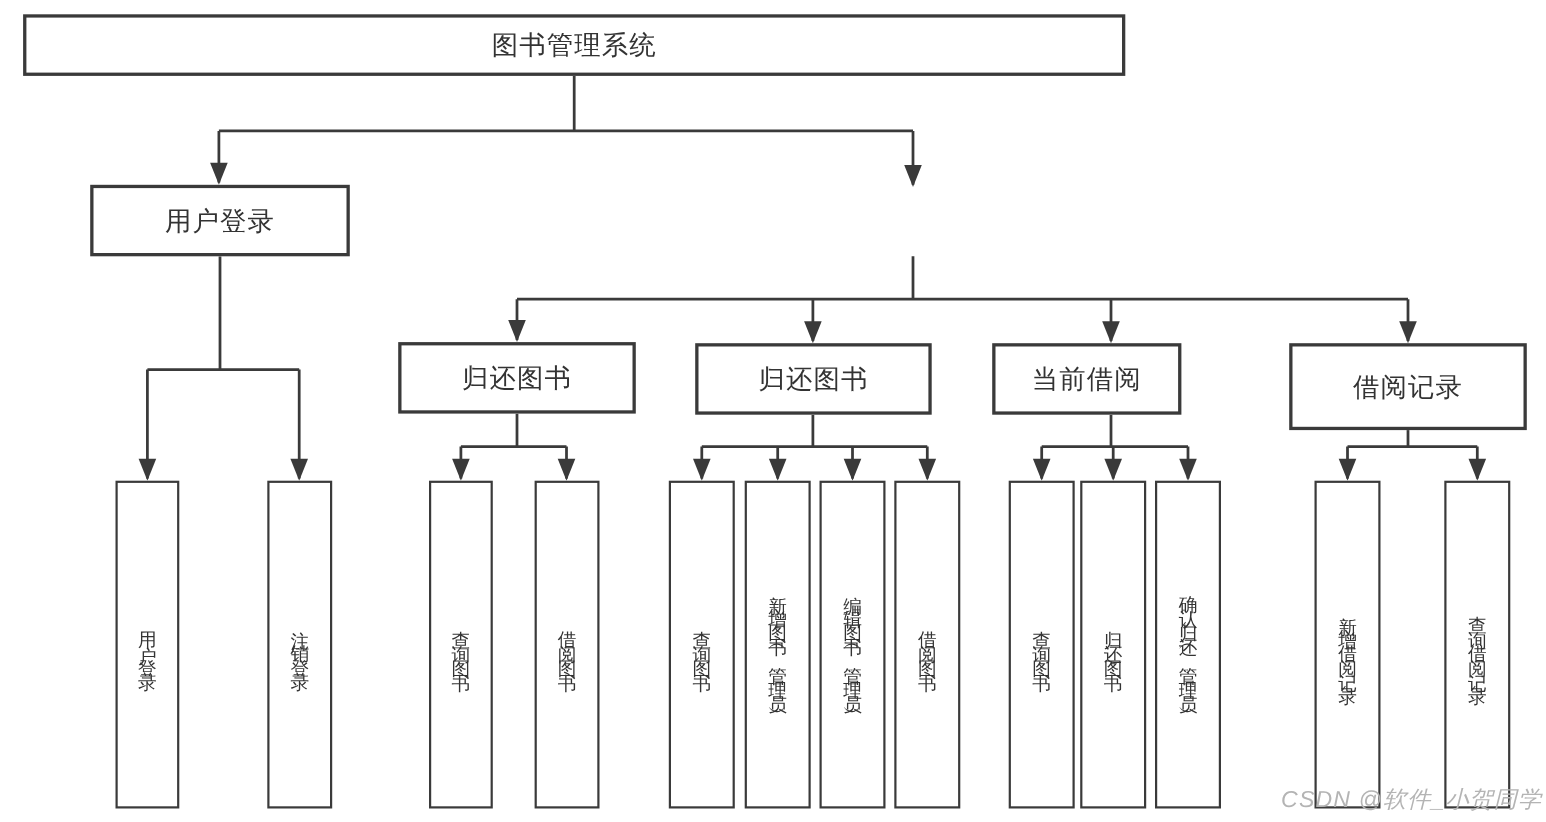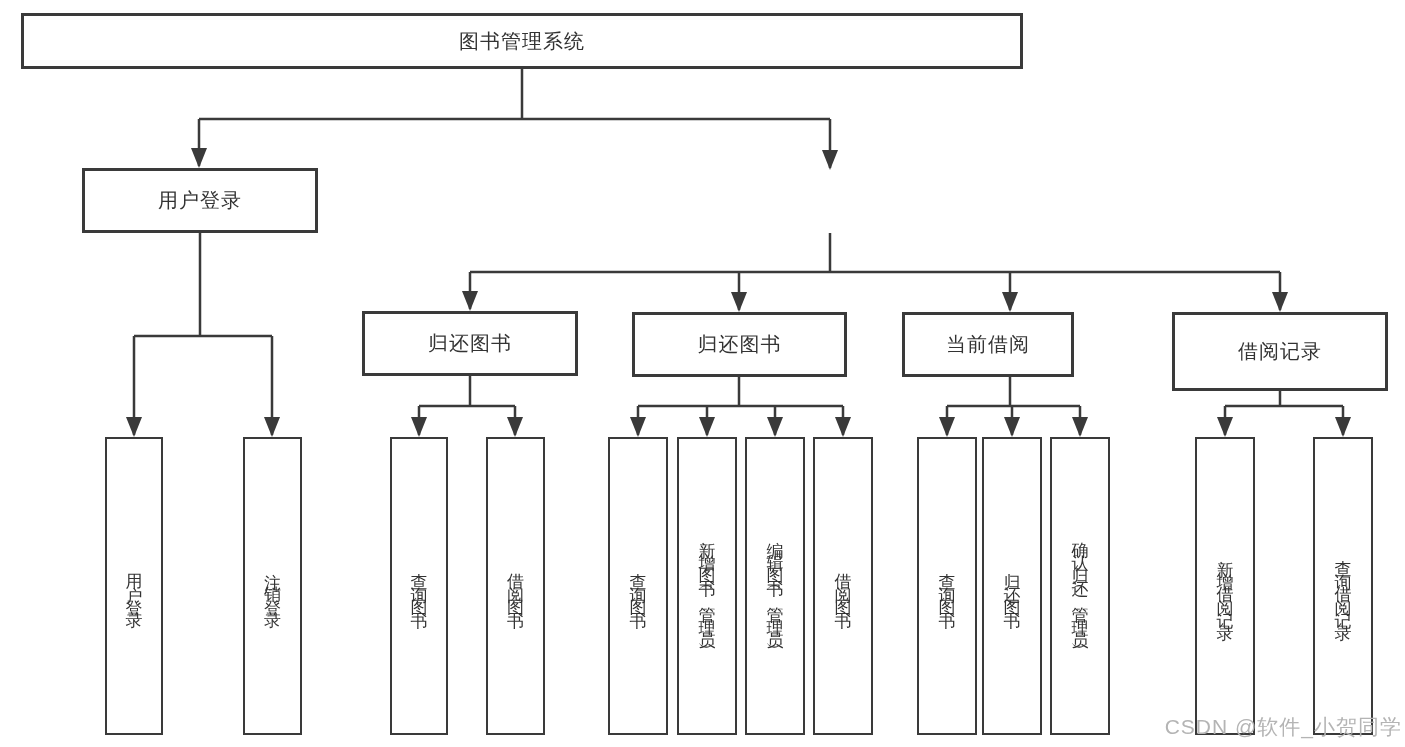--- a/index.html
+++ b/index.html
@@ -20,21 +20,21 @@
   svg.wires{position:absolute;left:0;top:0;width:1405px;height:747px;}
   svg.wires path{stroke:var(--line);stroke-width:2.5;fill:none;}
   svg.wires polygon{fill:var(--line);stroke:none;}
 
   .hbox{
     position:absolute;
     box-sizing:border-box;
     border:3px solid var(--line);
     background:var(--background);
     display:flex;align-items:center;justify-content:center;
-    font-size:20px;
+    font-size:24px;
     letter-spacing:1px;
   }
   .vbox{
     position:absolute;
     top:437px;height:298px;
     box-sizing:border-box;
     border:2.5px solid var(--line);
     background:var(--background);
     display:flex;align-items:center;justify-content:center;
   }
@@ -46,20 +46,21 @@
     line-height:1;
     white-space:nowrap;
   }
   .watermark{
     position:absolute;
     right:3px;bottom:6px;
     font-size:21px;
     color:var(--watermark);
     letter-spacing:1px;
     z-index:5;
+    font-style:italic;
   }
 </style>
 </head>
 <body>
 
 <div class="canvas">
 
   <svg class="wires" viewBox="0 0 1405 747" xmlns="http://www.w3.org/2000/svg">
     <g>
       <path d="M522,69 V119 M199,119 H830 M199,119 V166 M830,119 V168"></path>

